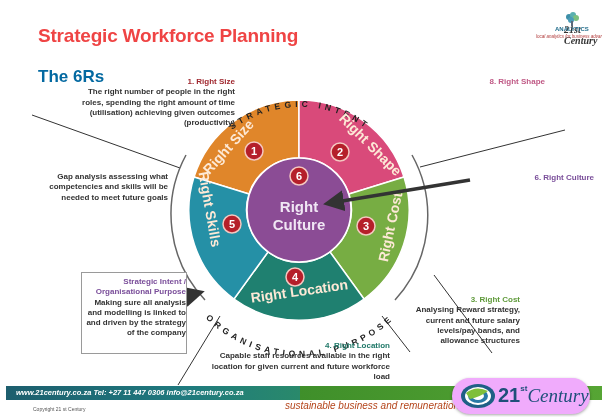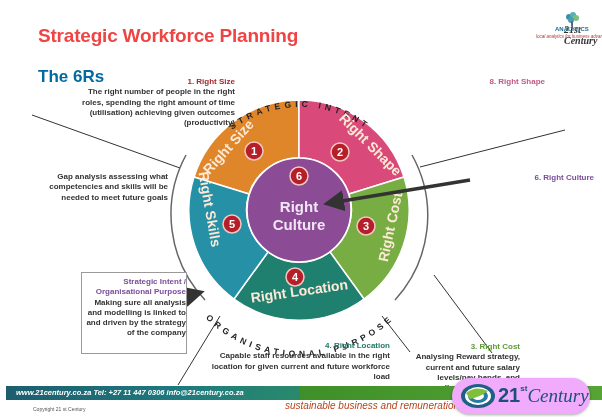--- a/index.html
+++ b/index.html
@@ -146,21 +146,21 @@
 </div>
 
 <div class="box">
   <div class="desc" style="padding-top:4px;">
     <span class="h" style="color:#7a4e9a;">Strategic Intent / Organisational Purpose</span>
     <span>Making sure all analysis and modelling is linked to and driven by the strategy of the company</span>
   </div>
 </div>
 
 <div class="desc" style="left:415px; top:295px; width:105px;">
-  <span class="h" style="color:#5f9a3a;margin-top:47px;">3. Right Cost</span>
+  <span class="h" style="color:#5f9a3a;">3. Right Cost</span>
   <span>Analysing Reward strategy, current and future salary levels/pay bands, and allowance structures</span>
 </div>
 
 <div class="desc" style="left:210px; top:341px; width:180px;">
   <span class="h" style="color:#1f7868;">4. Right Location</span>
   <span>Capable staff resources available in the right location for given current and future workforce load</span>
 </div>
 
 <div class="footer">
   <div class="left">

